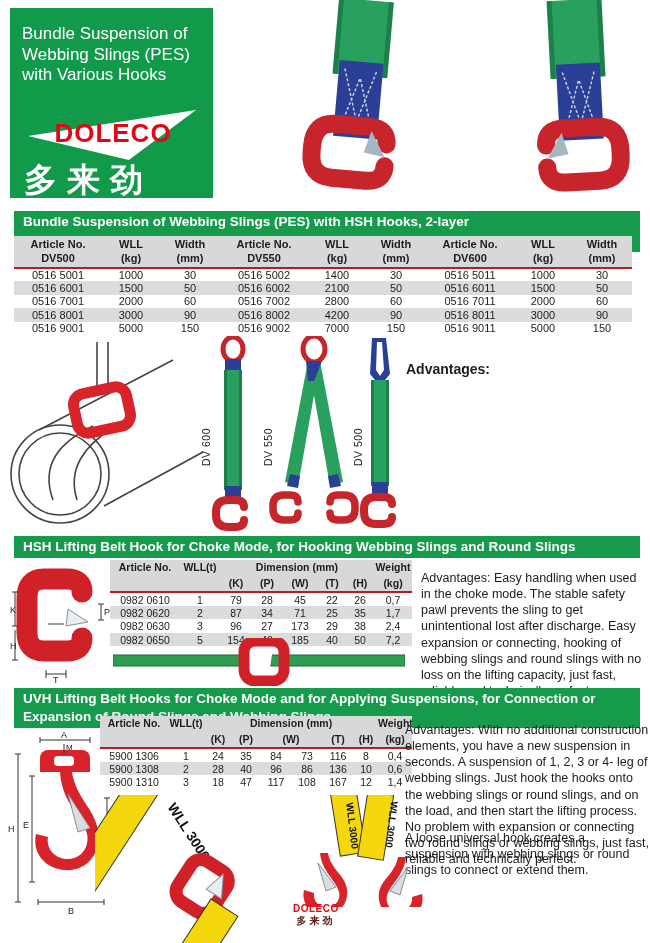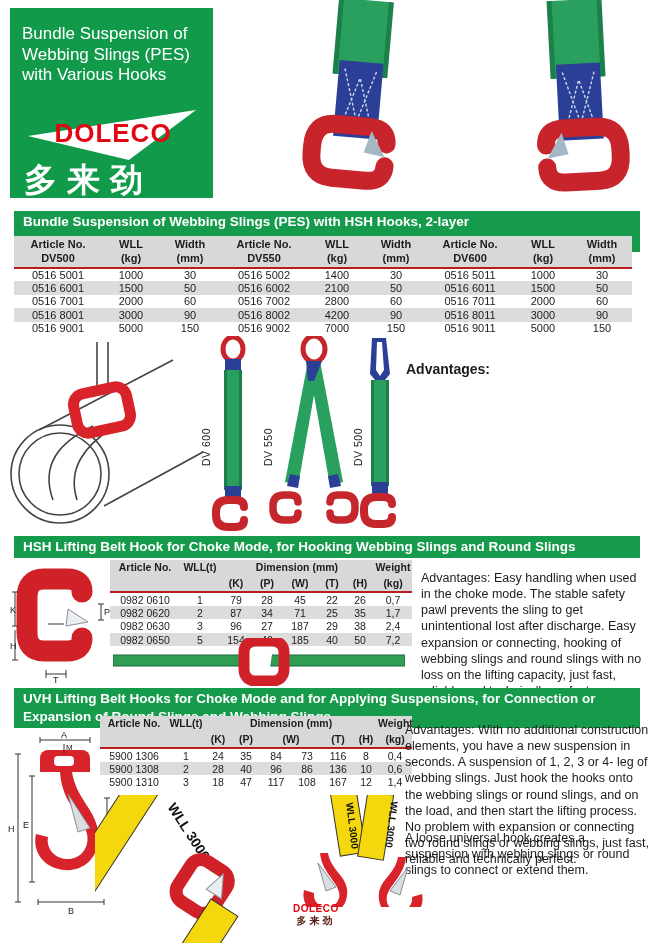--- a/index.html
+++ b/index.html
@@ -327,21 +327,21 @@
           <td>71</td>
           <td>25</td>
           <td>35</td>
           <td>1,7</td>
         </tr>
         <tr>
           <td>0982 0630</td>
           <td>3</td>
           <td>96</td>
           <td>27</td>
-          <td>187</td>
+          <td>173</td>
           <td>29</td>
           <td>38</td>
           <td>2,4</td>
         </tr>
         <tr>
           <td>0982 0650</td>
           <td>5</td>
           <td>154</td>
           <td>40</td>
           <td>185</td>

